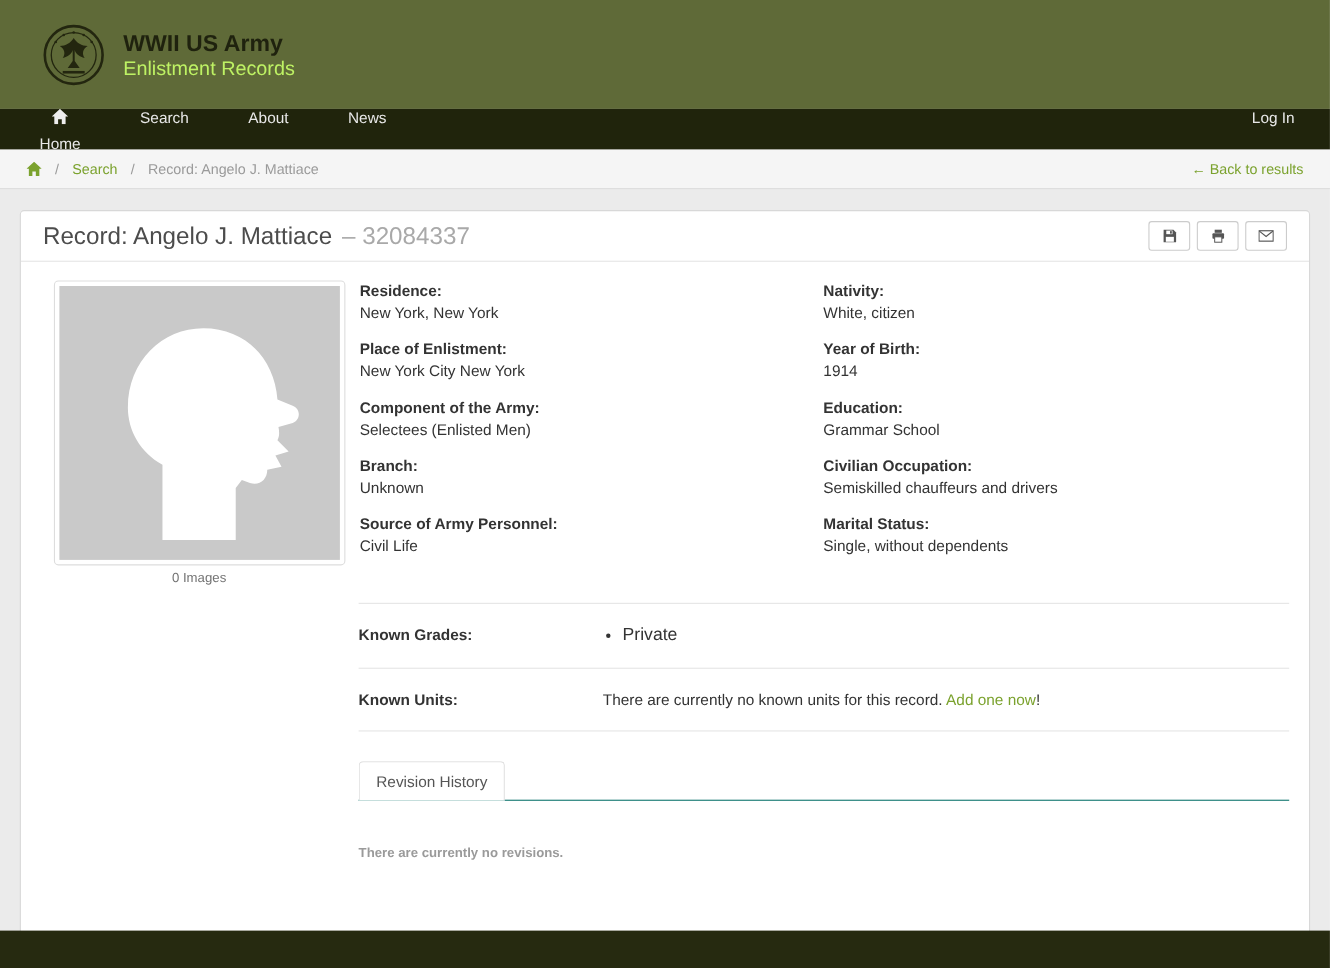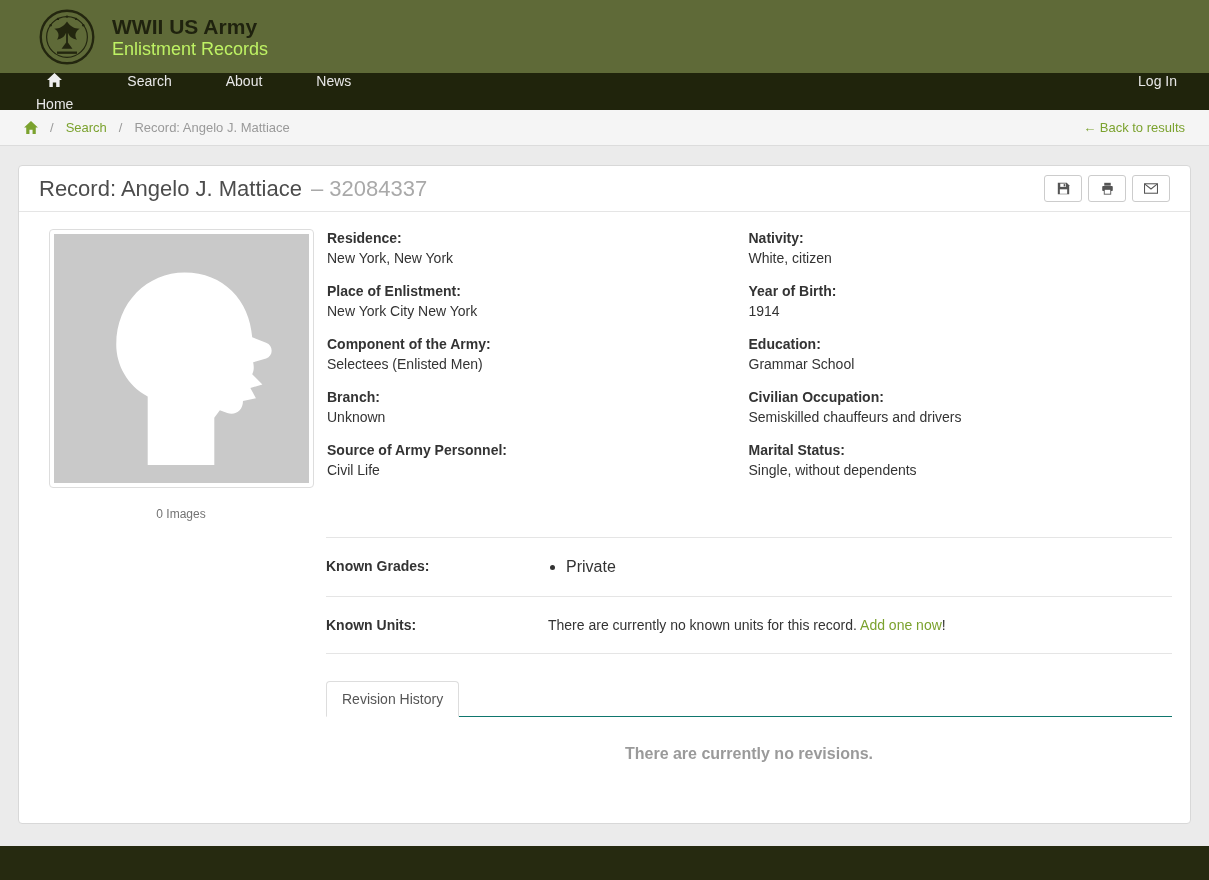--- a/index.html
+++ b/index.html
@@ -6,21 +6,21 @@
   html,body { width:1209px; height:880px; }
   body {
     font-family:"Liberation Sans", sans-serif;
     background:#ebebeb;
     position:relative;
     overflow:hidden;
   }
 
   
   .site-header {
-    height:73px; background:#5f6a38;
+    height:99px; background:#5f6a38;
     display:flex; align-items:center; padding-left:38px;
   }
   .seal { width:58px; height:58px; margin-right:16px; flex-shrink:0; }
   .site-title-1 { font-size:21px; font-weight:bold; color:#1f220e; line-height:26px; }
   .site-title-2 { font-size:18px; font-weight:normal; color:#bef264; line-height:19px; }
 
   
   .navbar {
     height:37px; background:#20240c; color:#e8e8e8;
     display:flex; align-items:stretch; font-size:14px; padding:0 22px;
@@ -63,21 +63,21 @@
 
   .image-col { width:292px; flex-shrink:0; text-align:center; }
   .thumb {
     width:265px; height:259px; border:1px solid #dddddd; border-radius:4px;
     padding:4px; background:#ffffff; margin:0 auto;
   }
   .thumb-inner {
     width:100%; height:100%; background:#c9c9c9;
     display:flex; align-items:center; justify-content:center;
   }
-  .caption { font-size:12px; color:#737373; margin-top:19px; }
+  .caption { font-size:12px; color:#737373; margin-top:4px; }
 
   .fields { flex:1; display:flex; padding-right:4px; }
   .fields-col { width:50%; padding-right:24px; }
   .field { margin-bottom:15px; }
   .field-label { font-weight:bold; font-size:14px; color:#333333; line-height:18px; margin-bottom:2px; }
   .field-value { font-size:14px; color:#333333; line-height:18px; }
 
   .lower { margin-left:291px; margin-right:2px; }
   hr.sep { border:none; border-top:1px solid #e5e5e5; margin:16px 0; }
 
@@ -90,22 +90,22 @@
 
   .tabs { border-bottom:1px solid #0f766e; margin-top:26px; }
   .tab {
     display:inline-block; padding:9px 15px; font-size:14px; color:#555555;
     border:1px solid #dddddd; border-bottom:1px solid #ffffff;
     border-radius:4px 4px 0 0; background:#ffffff;
     position:relative; top:1px; cursor:pointer;
   }
 
   .empty-message {
-    text-align:center; font-size:16px; font-weight:bold; color:#9a9a9a;
-    margin-top:28px;
+    text-align:left; font-size:12px; font-weight:bold; color:#9a9a9a;
+    margin-top:40px;
   }
 
   
   .site-footer {
     position:absolute; bottom:0; left:0; width:100%; height:34px; background:#262a10;
   }
 </style>
 </head>
 <body>
 

